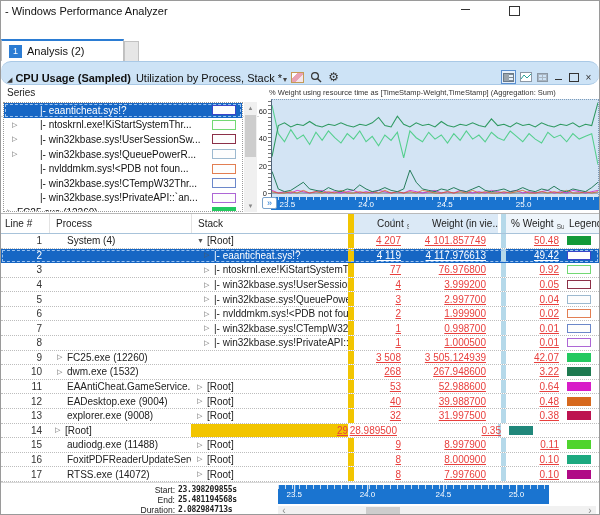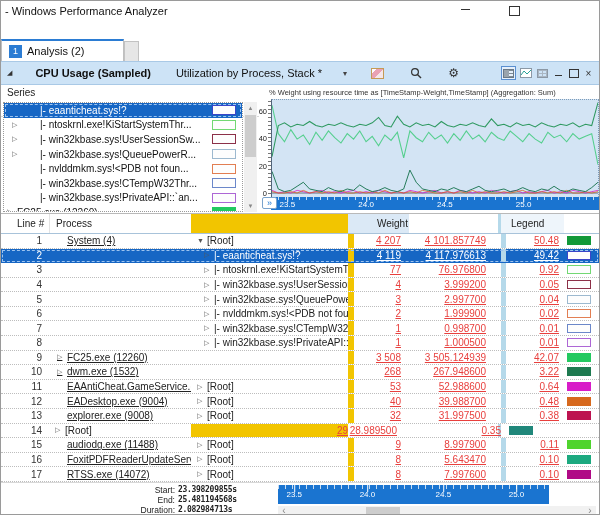--- a/index.html
+++ b/index.html
@@ -14,21 +14,21 @@
 
   .menugap { height:18px; background:#fff; }
 
   
   .tabrow { height:22px; display:flex; align-items:flex-end; }
   .tab-active { width:123px; height:22px; background:#fff; border-top:2px solid #2b7cd3; border-left:1px solid #bfbfbf; border-right:1px solid #bfbfbf; display:flex; align-items:center; gap:5px; padding-left:7px; font-size:11px; color:#111; }
   .tab-badge { width:13px; height:13px; background:#2b7cd3; color:#fff; font-size:9px; display:flex; align-items:center; justify-content:center; }
   .tab-stub { width:15px; height:20px; background:#e6e6e6; border:1px solid #c2c2c2; border-bottom:none; }
 
   
-  .panel-header { height:24px; background:#cde3f6; border-top:1px solid #a9c9e6; border-bottom:1px solid #a9c9e6; display:flex; align-items:center; font-size:11px; color:#111; position:relative; padding-left:6px; gap:23px; }
+  .panel-header { height:24px; background:#cde3f6; border-top:1px solid #a9c9e6; border-bottom:1px solid #a9c9e6; display:flex; align-items:flex-end; font-size:11px; color:#111; position:relative; padding-left:6px; gap:3px;border-radius:10px; }
   .collapse-glyph { font-size:7px; color:#333; }
   .ph-title { font-weight:bold; }
   .ph-sub { margin-left:2px; }
   .ph-drop { font-size:8px; color:#444; margin-left:-2px; }
   .ph-icon { width:15px; height:14px; display:flex; align-items:center; justify-content:center; }
   .graph-pic { width:13px; height:11px; border:1px solid #c59a55; background:linear-gradient(135deg,#fdfdfd 25%,#e9a2b4 25%,#e9a2b4 60%,#f5e6ea 60%); }
   .gear { font-size:12px; color:#333; line-height:12px; }
   .ph-right { margin-left:auto; display:flex; align-items:center; gap:2px; padding-right:4px; }
   .toggle { width:15px; height:14px; border:1px solid transparent; display:flex; align-items:center; justify-content:center; background:transparent; }
   .toggle.sel { border-color:#5a8fd0; background:#e6f0fb; }
@@ -74,36 +74,36 @@
       background:repeating-linear-gradient(90deg, rgba(255,255,255,.75) 0 1px, transparent 1px 7px); }
   .xtick { position:absolute; top:3px; transform:translateX(-50%); line-height:9px; }
   .xtick::before { content:""; position:absolute; left:50%; top:-3px; width:1px; height:5px; background:#fff; }
   .expand-btn { position:absolute; left:-9px; top:0; width:15px; height:12px; background:#fff; border:1px solid #7aa3cc; border-radius:2px; color:#1a74d0; font-size:9px; line-height:10px; text-align:center; }
 
   
   .dtable { position:relative; border-top:1px solid #b9b9b9; background:#fff; }
   .grid-row { display:grid; grid-template-columns:48px 142px 157px 6px 55px 89px 3px 5px 58px 1fr; }
   .thead { height:20px; font-size:10px; color:#222; border-bottom:1px solid #a8c3da; align-items:stretch; }
   .hc { display:flex; align-items:center; white-space:nowrap; overflow:hidden; position:relative; }
-  .h-line { padding-left:16px; }
+  .h-line { padding-left:4px; }
   .h-proc, .h-stack { padding-left:6px; border-left:1px solid #e3e3e3; }
   .h-count, .h-weight { background:#dbe9f6; padding-left:23px; }
   .h-pct, .h-legend { background:#eef5fb; padding-left:5px; }
   .agg { font-size:6.5px; color:#444; margin-left:3px; margin-top:5px; }
   .sort-arrow { position:absolute; top:1px; right:14px; font-size:6px; color:#8aa7c4; }
   .c-gold { background:#f2c500; height:100%; }
   .c-blue { background:#b5d9ea; height:100%; }
 
   .tbody { }
   .trow { height:14.58px; font-size:10px; color:#222; border-bottom:1px dotted #bdbdbd; align-items:stretch; cursor:default; }
   .trow > div { display:flex; align-items:center; }
   .trow[data-sel="1"] { background:#1666c4; border-bottom-color:#1666c4; outline:1px dashed #9cc3ef; outline-offset:-2px; }
   .trow[data-sel="1"] .cell-text, .trow[data-sel="1"] .num, .trow[data-sel="1"] .t-arrow { color:#fff; }
   .c-line { justify-content:flex-end; padding-right:7px; color:#333; }
-  .c-proc { padding-left:8px; overflow:hidden; white-space:nowrap;text-decoration:underline; }
+  .c-proc { padding-left:8px; overflow:hidden; white-space:nowrap; }
   .t-arrow { width:10px; font-size:7px; color:#555; flex:none; }
   .c-stack { padding-left:6px; overflow:hidden; white-space:nowrap; }
   .c-stack[data-lvl="1"] { padding-left:13px; }
   .st-arrow { width:10px; font-size:7px; color:#555; flex:none; }
   .c-count { justify-content:flex-end; padding-right:8px; }
   .c-weight { justify-content:flex-end; padding-right:12px; }
   .c-pct { justify-content:flex-end; padding-right:5px; }
   .num { color:#e8403e;text-decoration:underline; }
   .c-legend { padding-left:3px; }
   .t-swatch { width:24px; height:9px; }
@@ -280,20 +280,23 @@
   </div>
 
   <div class="dtable">
     <div class="grid-row thead">
       <div class="hc h-line">
           <span>Line #</span>
         </div>
       <div class="hc h-proc">
           <span>Process</span>
         </div>
+      <div class="hc h-stack">
+          <span>Stack</span>
+        </div>
       <div class="c-gold"></div>
       <div class="hc h-count">
         <span>Count</span>
           <span class="agg">Sum</span>
         <span class="sort-arrow">▴</span>
       </div>
       <div class="hc h-weight">
         <span>Weight (in vie...</span>
           <span class="agg">S..</span>
       </div>
@@ -751,21 +754,21 @@
           </div>
           <div class="c-stack" data-lvl="0">
             <span class="st-arrow">▷</span>
             <span class="cell-text">[Root]</span>
           </div>
           <div class="c-gold"></div>
           <div class="c-count">
             <span class="num">8</span>
           </div>
           <div class="c-weight">
-            <span class="num">5.643470</span>
+            <span class="num">8.000900</span>
           </div>
           <div></div>
           <div class="c-blue"></div>
           <div class="c-pct">
             <span class="num">0.10</span>
           </div>
           <div class="c-legend">
             <span class="t-swatch" style="border: 1px solid rgb(28, 169, 127); background: rgb(28, 169, 127);"></span>
           </div>
         </div>

